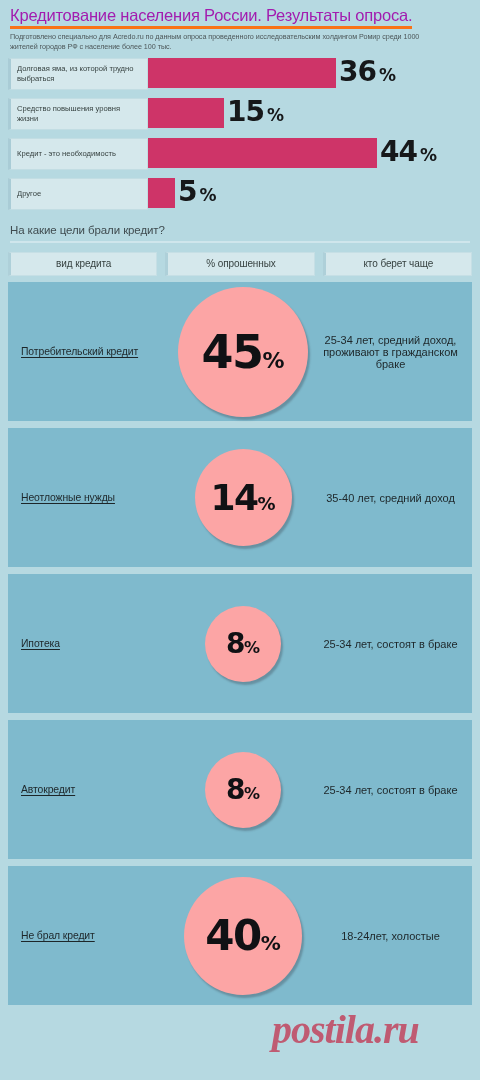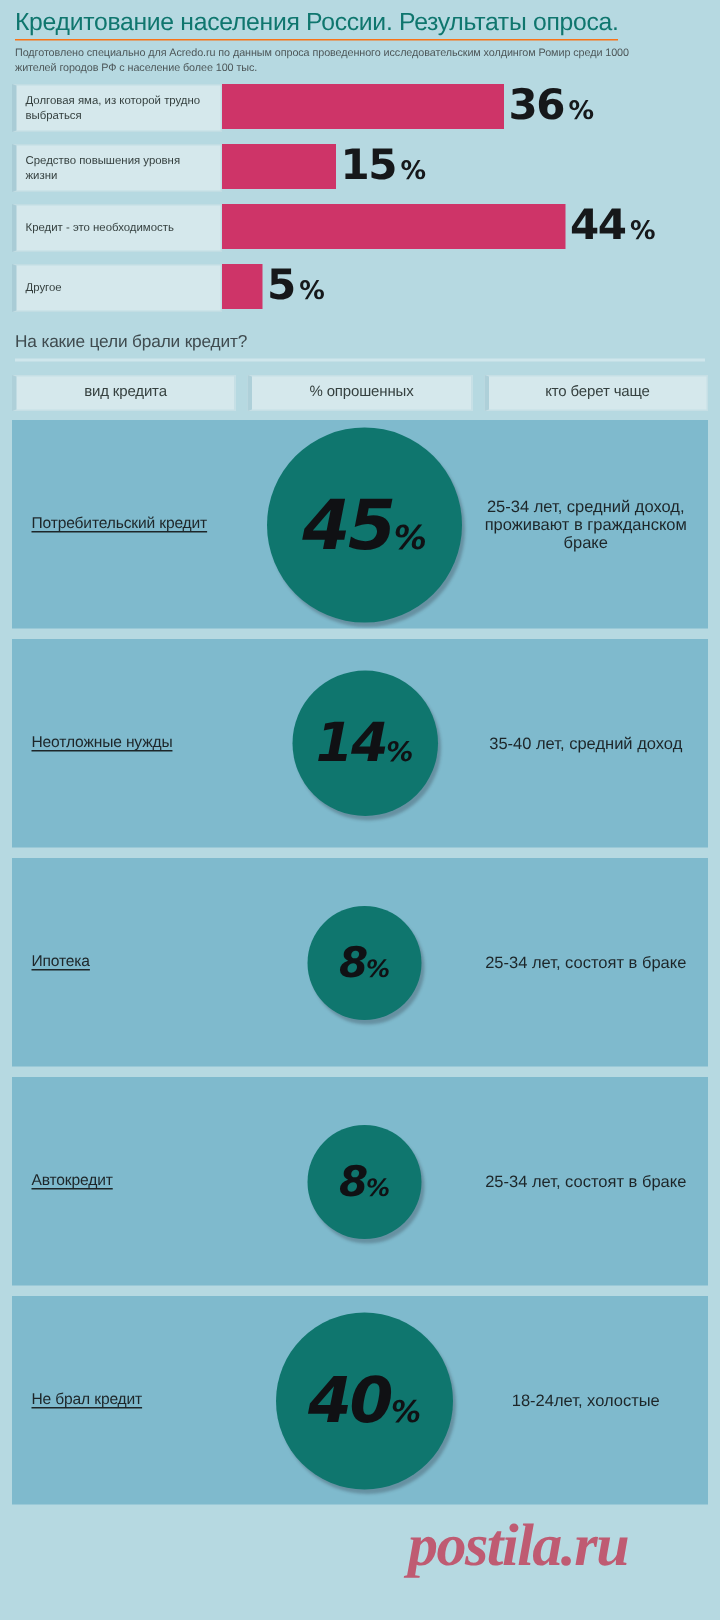--- a/index.html
+++ b/index.html
@@ -25,23 +25,23 @@
 
   
   .header {
     padding: 6px 10px 0 10px;
     background: #b6d9e1;
   }
 
   .main-title {
     font-size: 16.5px;
     font-weight: 400;
-    color: #0f766e;
+    color: #a21caf;
     letter-spacing: -0.2px;
-    border-bottom: 1px solid #f97316;
+    border-bottom: 3px solid #f97316;
     display: inline-block;
     padding-bottom: 1px;
     line-height: 19px;
     white-space: nowrap;
   }
 
   .subtitle {
     margin-top: 3px;
     font-size: 7.2px;
     line-height: 9.5px;
@@ -170,27 +170,26 @@
   }
 
   .card-circle-wrap {
     flex: 0 0 140px;
     display: flex;
     align-items: center;
     justify-content: center;
   }
 
   .circle {
-    background: #0f766e;
+    background: #fca5a5;
     border-radius: 50%;
     display: flex;
     align-items: center;
     justify-content: center;
     box-shadow: 2px 3px 2px rgba(40,40,50,0.28);
-    font-style: italic;
   }
 
   .circle-text {
     font-family: "DejaVu Sans", sans-serif;
     font-weight: bold;
     color: #101114;
     line-height: 1;
     white-space: nowrap;
     letter-spacing: -1.5px;
   }

